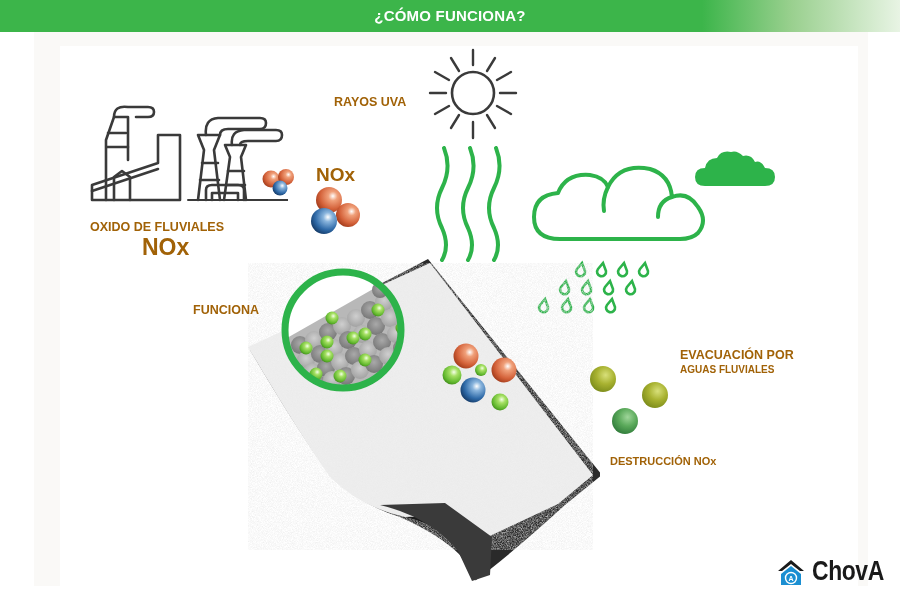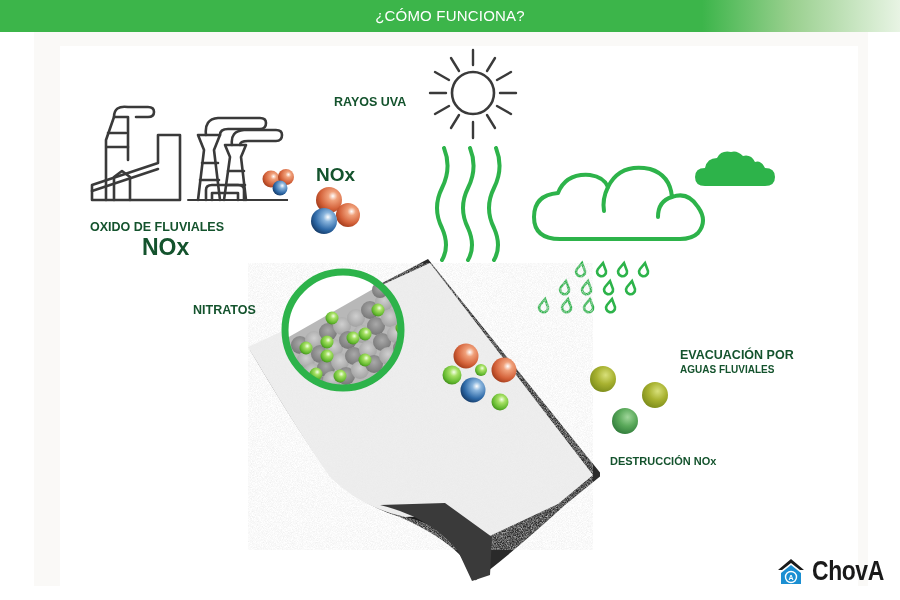--- a/index.html
+++ b/index.html
@@ -1,23 +1,23 @@
 <!DOCTYPE html>
 <html><head>
 <meta charset="utf-8">
 <style>
   html,body{margin:0;padding:0;}
   body{width:900px;height:600px;position:relative;overflow:hidden;background:#ffffff;font-family:"Liberation Sans",sans-serif;}
   .banner{position:absolute;left:0;top:0;width:900px;height:32px;background:linear-gradient(90deg,#3cb54a 0%,#3cb54a 78%,#9ad08f 88%,#e8f4e4 100%);}
-  .banner-title{position:absolute;left:0;top:0;width:900px;height:32px;line-height:32px;text-align:center;color:#ffffff;font-weight:normal;font-size:15px;letter-spacing:0.2px;}
+  .banner-title{position:absolute;left:0;top:0;width:900px;height:32px;line-height:32px;text-align:center;color:#ffffff;font-weight:bold;font-size:15px;letter-spacing:0.2px;}
   .frame-outer{position:absolute;left:34px;top:32px;width:834px;height:554px;background:#faf9f7;}
   .frame-inner{position:absolute;left:60px;top:46px;width:798px;height:540px;background:#ffffff;}
-  .label{position:absolute;color:#14532d;font-weight:bold;white-space:nowrap;}
+  .label{position:absolute;color:#a16207;font-weight:bold;white-space:nowrap;}
   .art{position:absolute;}
-  .logo{position:absolute;left:776px;top:556px;display:flex;align-items:flex-start;}
+  .logo{position:absolute;left:776px;top:556px;display:flex;align-items:center;}
   .logo-text{font-family:"Liberation Sans",sans-serif;font-weight:bold;font-size:27px;color:#1a1a1a;margin-left:6px;letter-spacing:-0.5px;transform:scaleX(0.85);transform-origin:left center;}
 </style>
 </head>
 <body>
 
 <div class="banner">
   <div class="banner-title">¿CÓMO FUNCIONA?</div>
 </div>
 
 <div class="frame-outer"></div>
@@ -220,21 +220,21 @@
       <circle cx="306" cy="348" r="6.5" fill="url(#gGreen)"></circle>
       <circle cx="327" cy="356" r="6.5" fill="url(#gGreen)"></circle>
       <circle cx="365" cy="360" r="6.5" fill="url(#gGreen)"></circle>
       <circle cx="316" cy="374" r="6.5" fill="url(#gGreen)"></circle>
       <circle cx="340" cy="376" r="6.5" fill="url(#gGreen)"></circle>
     </g>
   </g>
   <circle cx="343" cy="330" r="58" fill="none" stroke="#2db34a" stroke-width="7"></circle>
 </svg>
 
-<div class="label" style="left:193px;top:303px;font-size:12.5px;">NITRATOS</div>
+<div class="label" style="left:193px;top:303px;font-size:12.5px;">FUNCIONA</div>
 
 <svg class="art" style="left:436px;top:338px" width="90" height="80">
   <circle cx="30" cy="18" r="12.5" fill="url(#gOrange)"></circle>
   <circle cx="68" cy="32" r="12.5" fill="url(#gOrange)"></circle>
   <circle cx="16" cy="37" r="9.5" fill="url(#gGreen)"></circle>
   <circle cx="45" cy="32" r="6" fill="url(#gGreen)"></circle>
   <circle cx="37" cy="52" r="12.5" fill="url(#gBlue)"></circle>
   <circle cx="64" cy="64" r="8.5" fill="url(#gGreen)"></circle>
 </svg>
 

